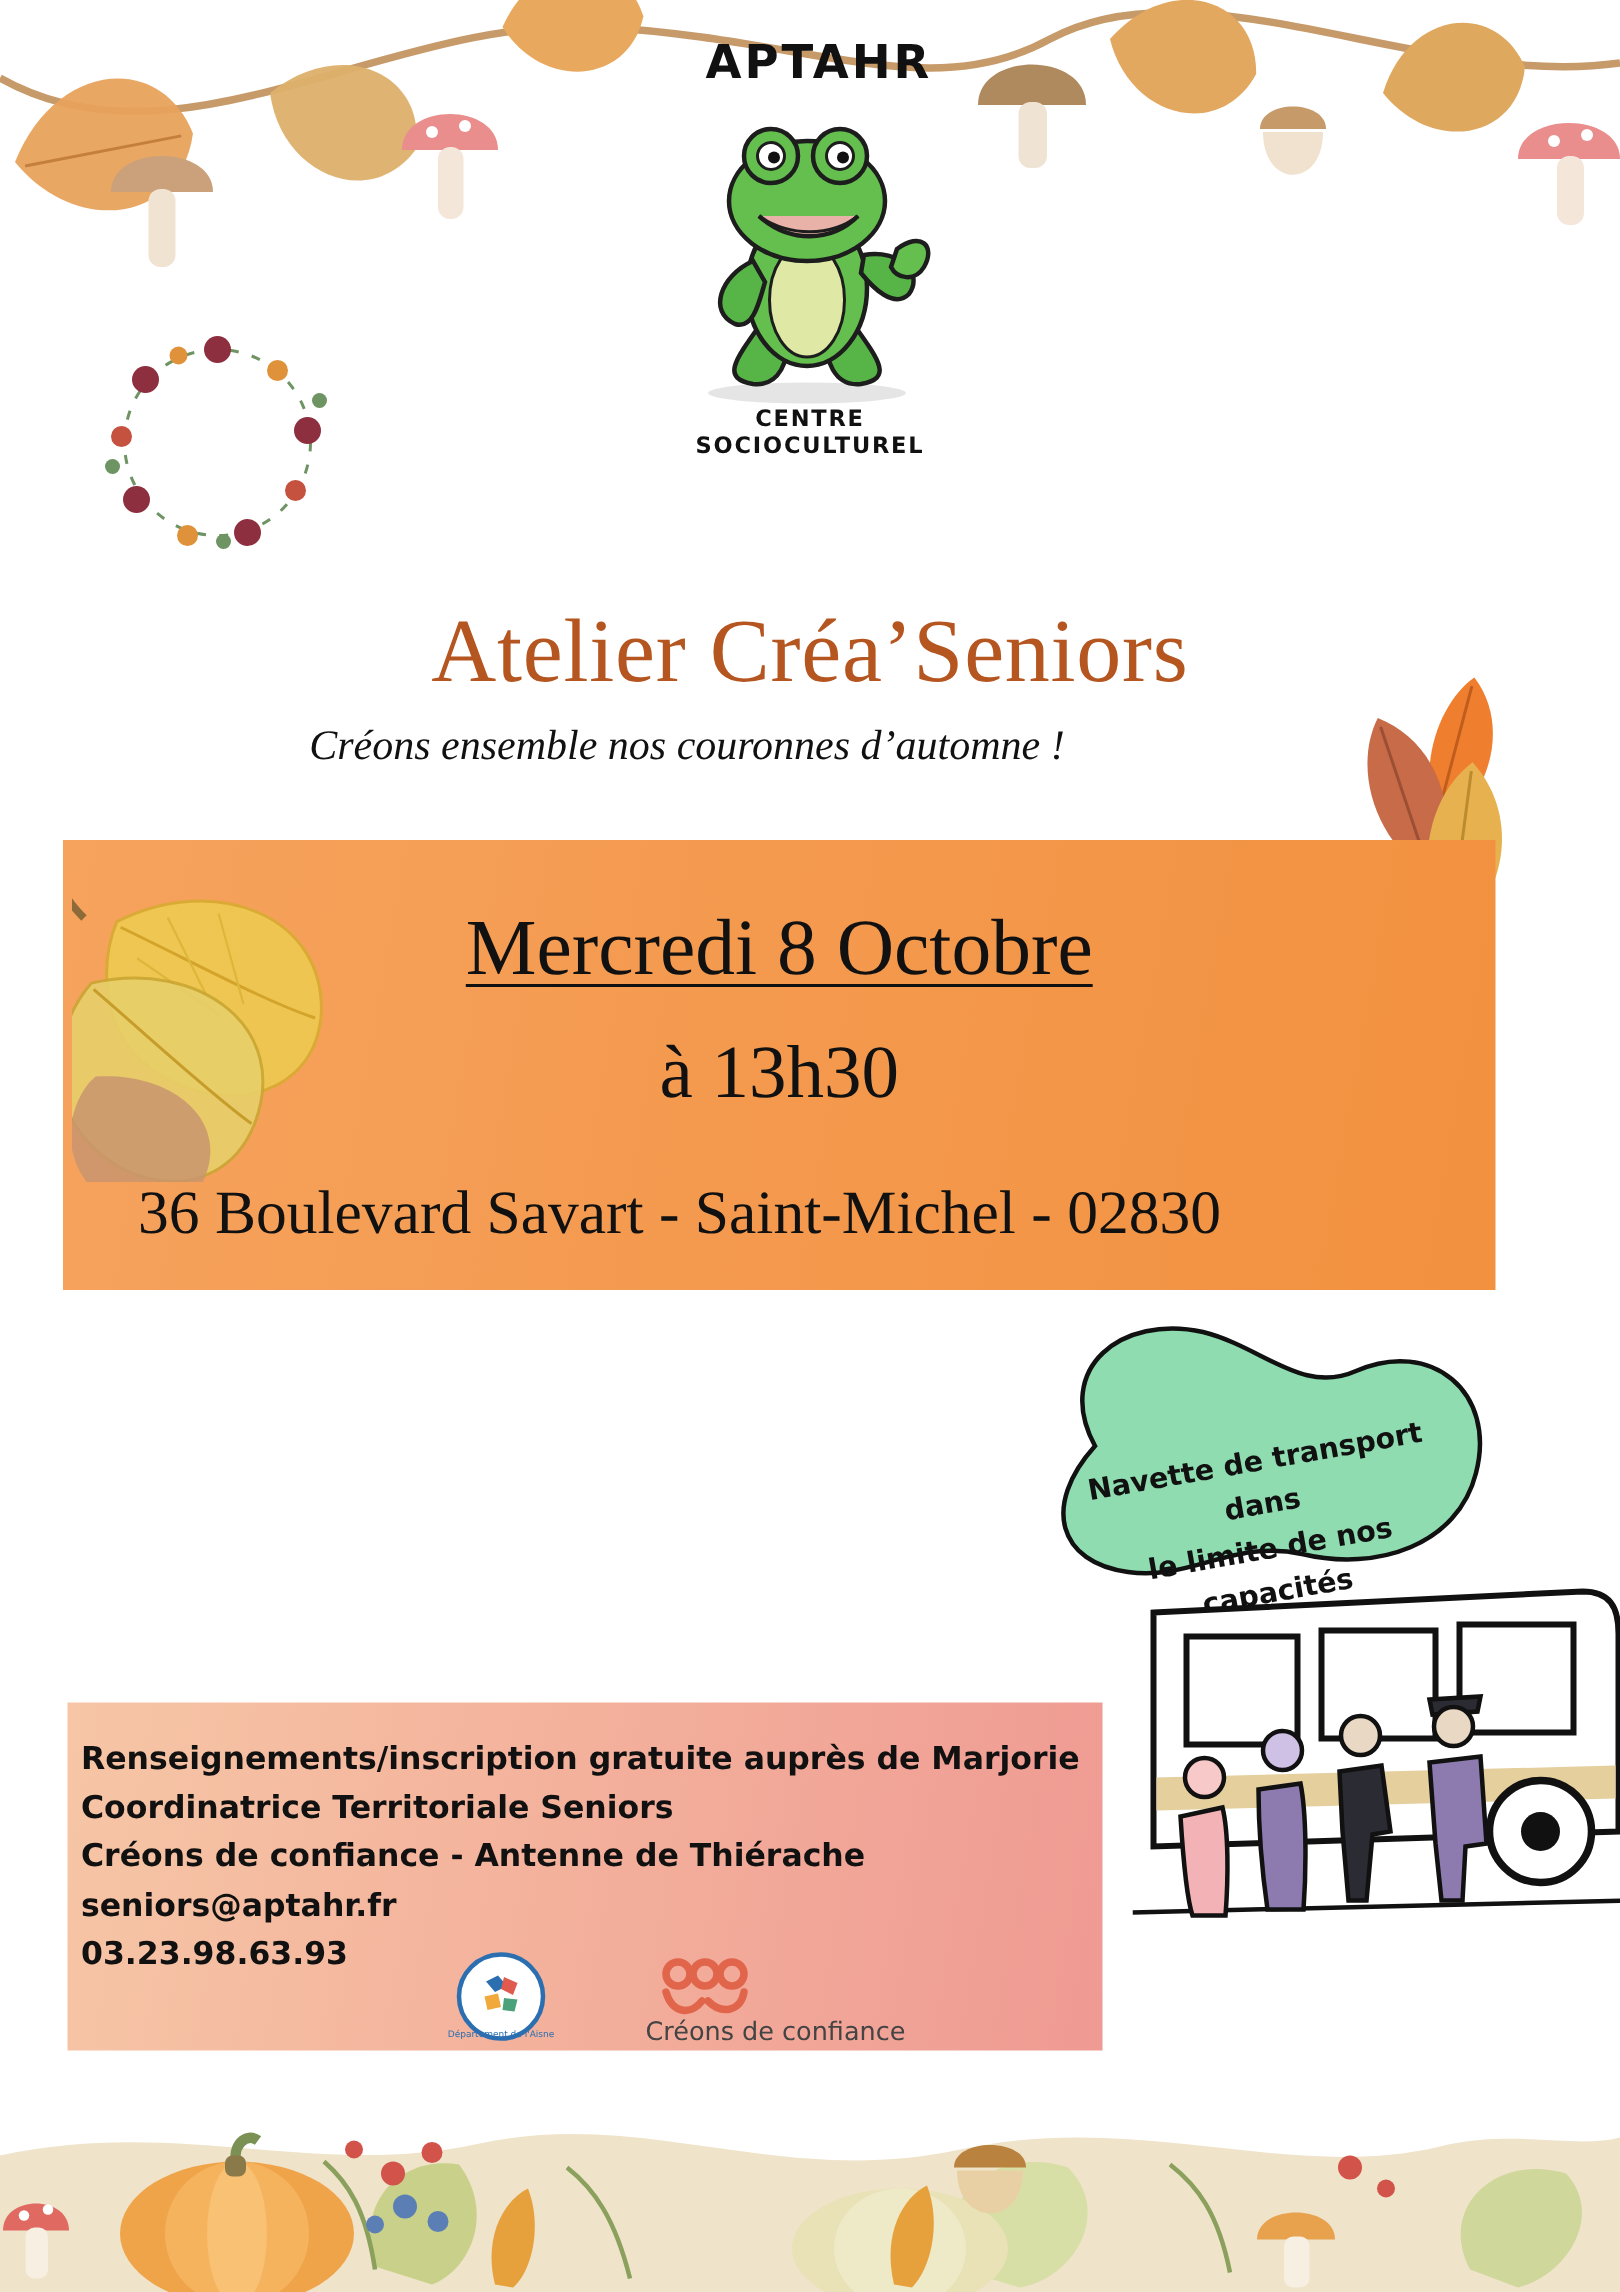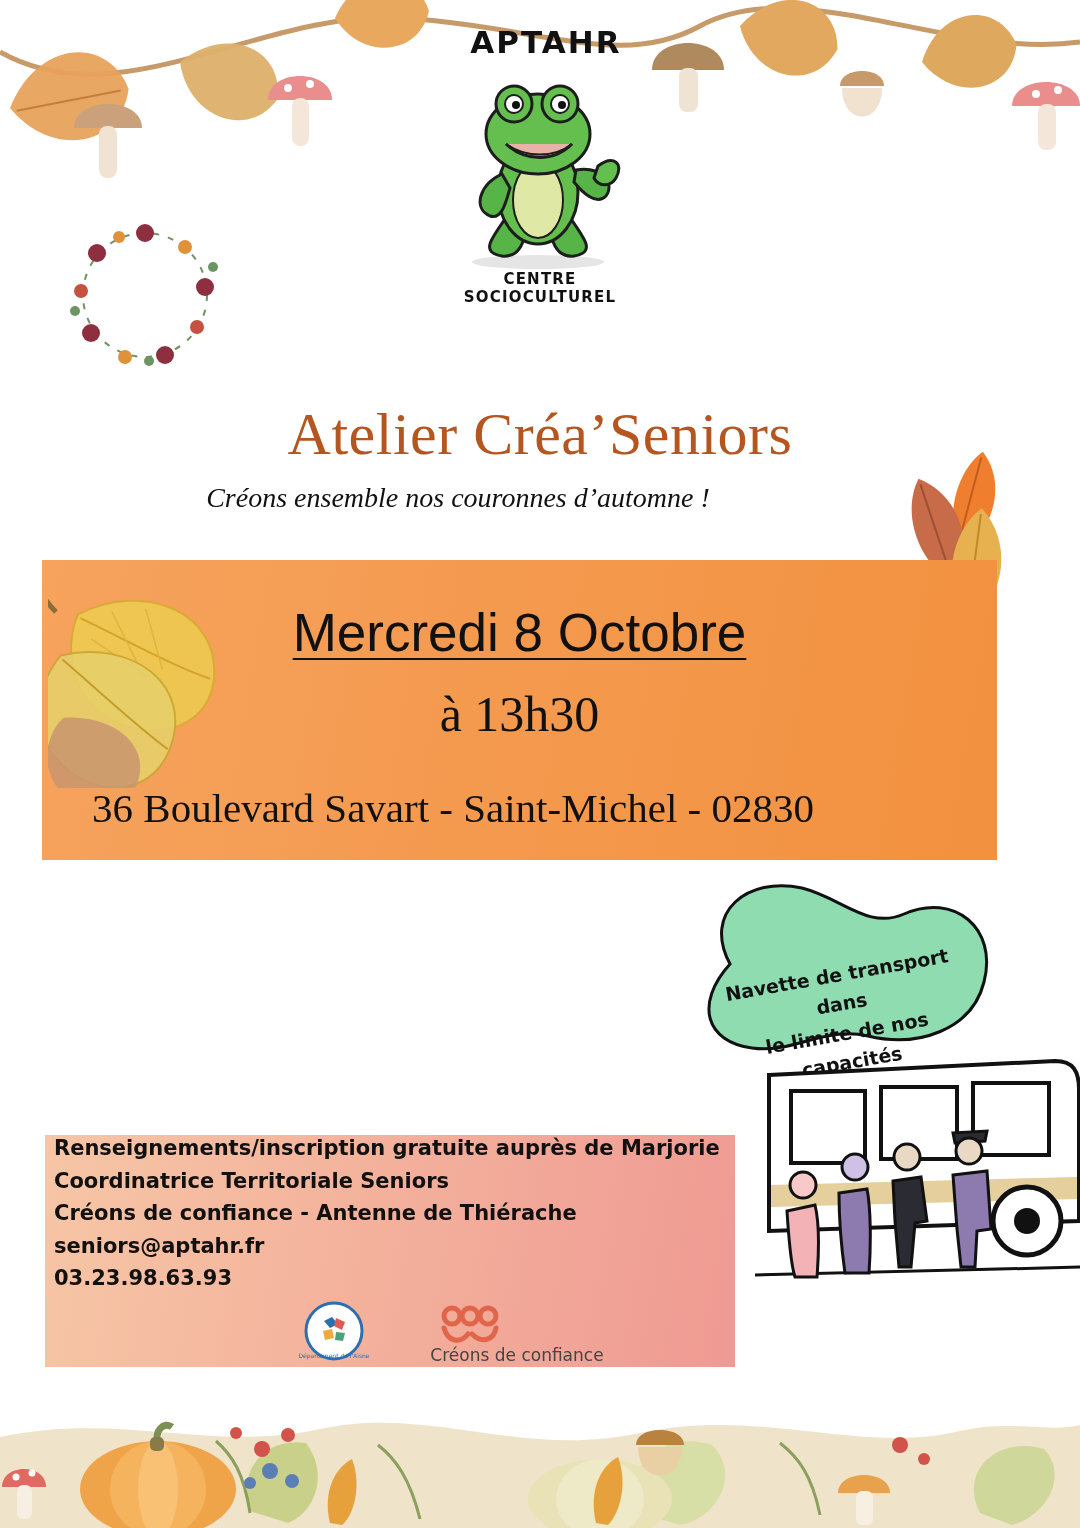--- a/index.html
+++ b/index.html
@@ -105,21 +105,21 @@
     left: 48px;
     width: 260px;
     height: 200px;
   }
   .banner-date {
     position: absolute;
     top: 602px;
     left: 42px;
     width: 955px;
     text-align: center;
-    font-family: Liberation Sans, sans-serif;
+    font-family: Liberation Serif, serif;
     font-size: 53px;
     color: #111;
   }
   .banner-date .u {
     text-decoration: underline;
     text-underline-offset: 7px;
     text-decoration-thickness: 2px;
   }
   .banner-time {
     position: absolute;
@@ -186,21 +186,21 @@
   .info {
     position: absolute;
     top: 1135px;
     left: 45px;
     width: 690px;
     height: 232px;
     background: linear-gradient(100deg, #f6c6a6 0%, #f4b49d 40%, #ef9a93 100%);
   }
   .info-text {
     position: absolute;
-    top: 1132px;
+    top: 1156px;
     left: 54px;
     width: 680px;
     font-family: "DejaVu Sans", sans-serif;
     font-weight: bold;
     font-size: 21px;
     line-height: 1.55;
     color: #111;
   }
   .info-logos {
     position: absolute;

